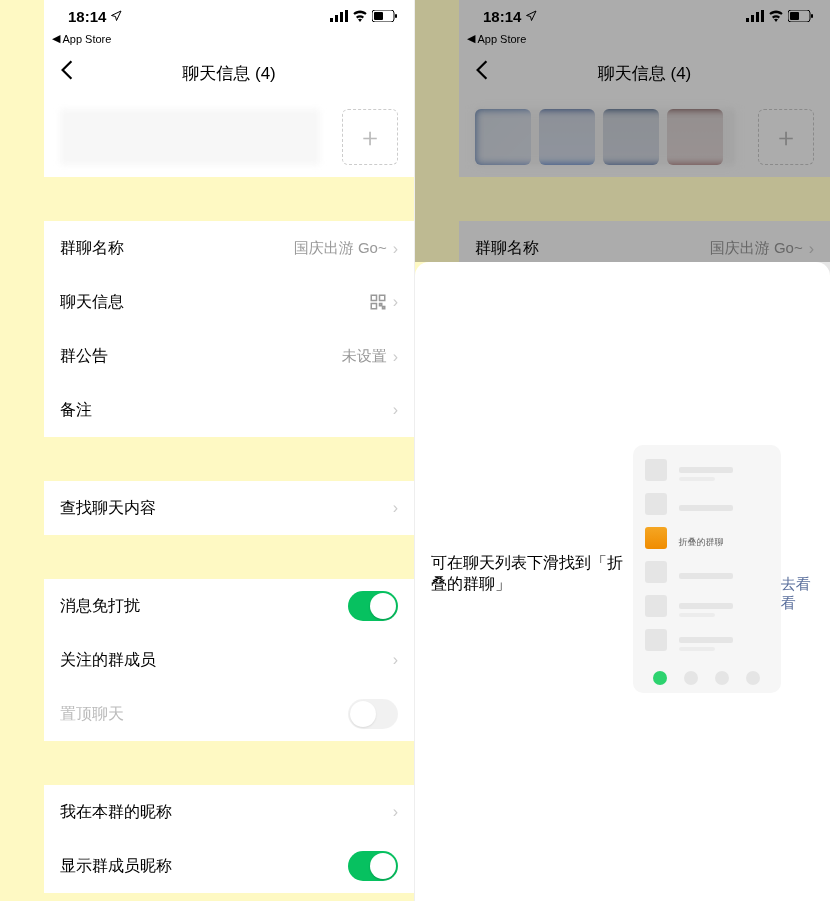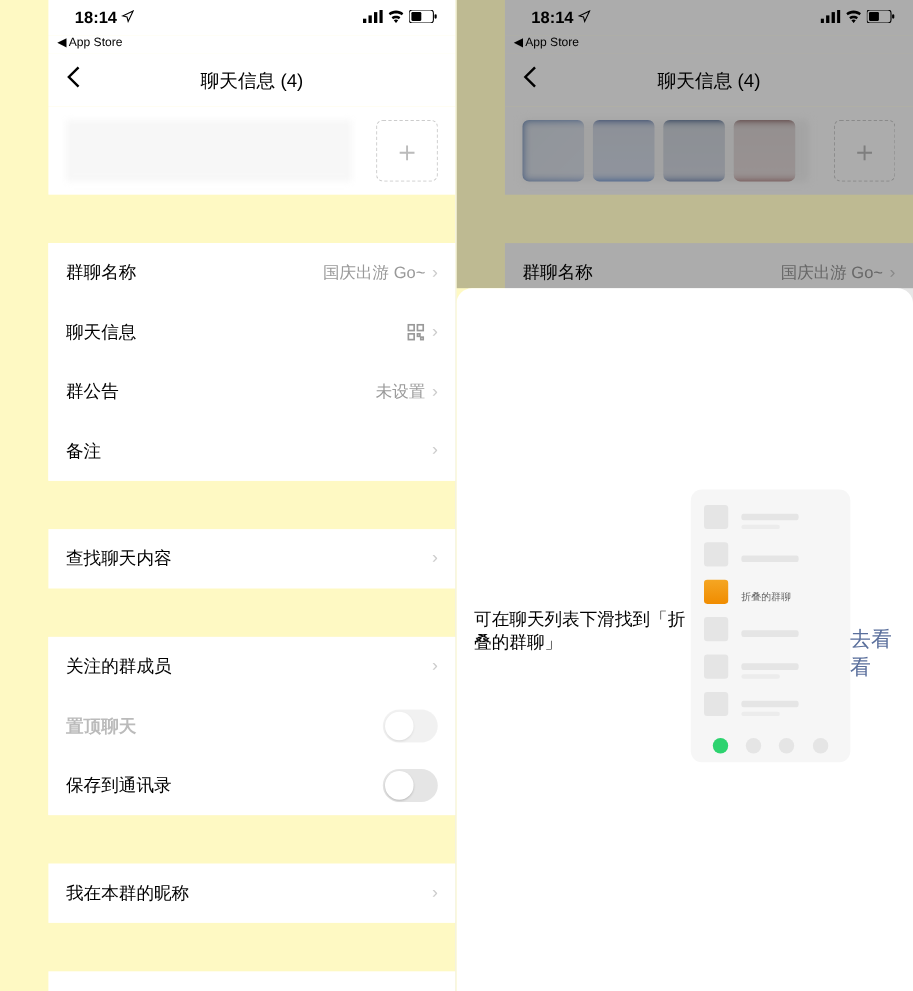--- a/index.html
+++ b/index.html
@@ -109,21 +109,21 @@
     min-height: 54px;
     padding: 0 16px;
     display: flex;
     align-items: center;
     justify-content: space-between;
     font-size: 16px;
     background: #fff;
   }
   .cell + .cell { border-top: none; }
   .cell-label { color: #000; }
-  .cell-label.disabled { color: #bbb; font-weight: bold; }
+  .cell-label.disabled { color: #bbb; }
   .cell-value {
     color: #999;
     font-size: 15px;
     display: flex;
     align-items: flex-end;
     gap: 6px;
   }
   .chevron { color: #ccc; font-size: 16px; }
   .toggle {
     width: 50px;
@@ -254,21 +254,21 @@
     border-radius: 6px;
     display: flex;
     align-items: center;
     justify-content: center;
     color: #07c160;
     font-size: 16px;
     margin-bottom: 24px;
   }
   .btn-link {
     color: #5a6f9c;
-    font-size: 19px;
+    font-size: 15px;
   }
 </style>
 </head>
 <body>
 
 <div class="screen left">
 
   <div class="status-bar" style="background:#fff">
     <div class="status-left">
       <span>18:14</span>
@@ -362,41 +362,45 @@
     <div class="cell">
       <span class="cell-label">查找聊天内容</span>
       <span class="cell-value">
           <span class="chevron">›</span>
         </span>
     </div>
   </div>
 
   <div class="cell-group">
     <div class="cell">
+      <span class="cell-label">消息免打扰</span>
+      <div class="toggle on"></div>
+    </div>
+    <div class="cell">
       <span class="cell-label">关注的群成员</span>
       <span class="cell-value">
           <span class="chevron">›</span>
         </span>
     </div>
     <div class="cell">
       <span class="cell-label disabled">置顶聊天</span>
       <div class="toggle off" style="opacity:.5"></div>
     </div>
-    <div class="cell">
-      <span class="cell-label">保存到通讯录</span>
-      <div class="toggle off"></div>
-    </div>
   </div>
 
   <div class="cell-group">
     <div class="cell">
       <span class="cell-label">我在本群的昵称</span>
       <span class="cell-value">
           <span class="chevron">›</span>
         </span>
+    </div>
+    <div class="cell">
+      <span class="cell-label">显示群成员昵称</span>
+      <div class="toggle on"></div>
     </div>
   </div>
 
   <div class="cell-group">
     <div class="cell">
       <span class="cell-label">设置当前聊天背景</span>
     </div>
   </div>
 </div>
 

